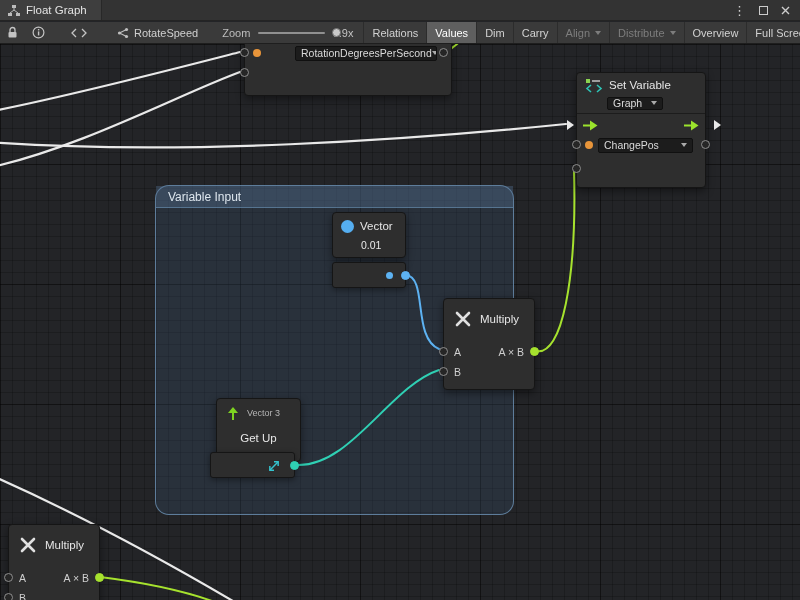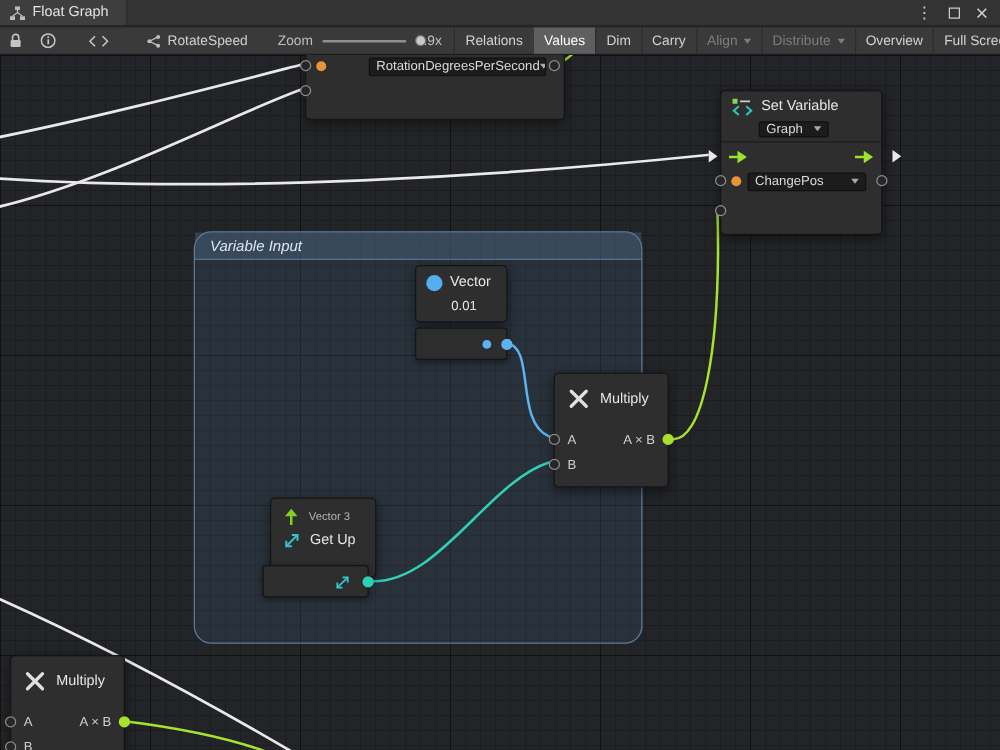--- a/index.html
+++ b/index.html
@@ -39,21 +39,21 @@
   .canvas { position:absolute; top:44px; left:0; width:800px; height:556px; overflow:hidden;
             background-color:#232427;
             background-image:
               linear-gradient(rgba(0,0,0,0.20) 1px, transparent 1px),
               linear-gradient(90deg, rgba(0,0,0,0.20) 1px, transparent 1px),
               linear-gradient(rgba(0,0,0,0.38) 1px, transparent 1px),
               linear-gradient(90deg, rgba(0,0,0,0.38) 1px, transparent 1px);
             background-size:12px 12px, 12px 12px, 120px 120px, 120px 120px; }
 
   .group { position:absolute; left:155px; top:141px; width:359px; height:330px;
-           background:rgba(56,84,110,0.28); border:1px solid rgba(112,152,188,0.75); border-radius:14px;font-style:italic; }
+           background:rgba(56,84,110,0.28); border:1px solid rgba(112,152,188,0.75); border-radius:14px; }
   .group-header { height:22px; background:rgba(84,114,146,0.38); border-bottom:1px solid rgba(112,152,188,0.55);
                   display:flex; align-items:center; padding:0 12px; font-size:12px; color:#dde6ee; }
 
   svg.wires { position:absolute; top:0; left:0; }
 
   
   .node { position:absolute; background:#2e2e2e; border:1px solid #151515; border-radius:4px;
           box-shadow:0 3px 9px rgba(0,0,0,0.45); color:#dcdcdc; font-size:11px; }
   .widget { position:absolute; background:#2d2d2d; border:1px solid #151515; border-radius:3px;
             box-shadow:0 2px 6px rgba(0,0,0,0.4); }
@@ -275,21 +275,21 @@
     </div>
 
     <div class="node" style="left:216px; top:354px; width:85px; height:64px;">
       <div class="nrow" style="top:6px; height:16px; padding:0 10px; gap:8px;">
         <svg width="12" height="13" viewBox="0 0 12 13">
           <path d="M6 0 L11 6 H1 Z" fill="#7ed321"></path>
             <rect x="5" y="5" width="2" height="8" fill="#7ed321"></rect>
         </svg>
         <span class="sub-label">Vector 3</span>
       </div>
-      <div class="nrow" style="top:25px; height:16px; padding:0 10px; gap:8px;">
+      <div class="nrow" style="top:25px; height:16px; padding:0 10px; gap:8px;flex-direction:column;">
         <svg width="13" height="13" viewBox="0 0 13 13">
           <path d="M2 11 L11 2" stroke="#35c4cf" stroke-width="1.6"></path>
           <path d="M6.5 2 H11 V6.5" fill="none" stroke="#35c4cf" stroke-width="1.6"></path>
           <path d="M2 6.5 V11 H6.5" fill="none" stroke="#35c4cf" stroke-width="1.6"></path>
         </svg>
         <span class="hdr-title">Get Up</span>
       </div>
     </div>
     <div class="widget" style="left:210px; top:408px; width:85px; height:26px;">
       <svg width="12" height="12" viewBox="0 0 13 13" style="position:absolute; right:14px; top:7px;">

